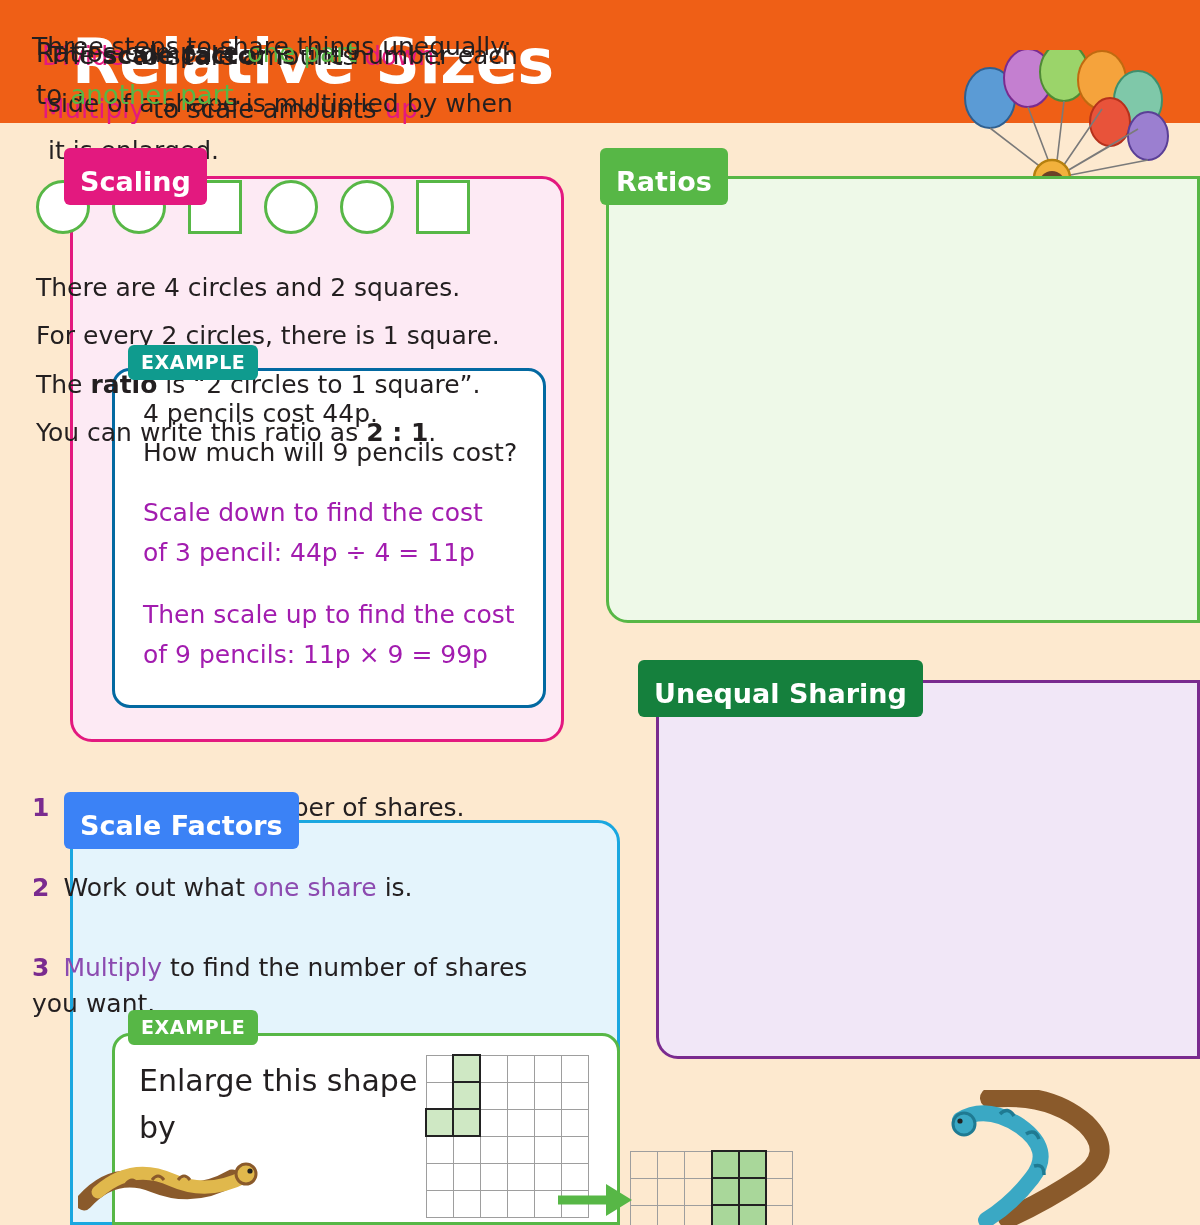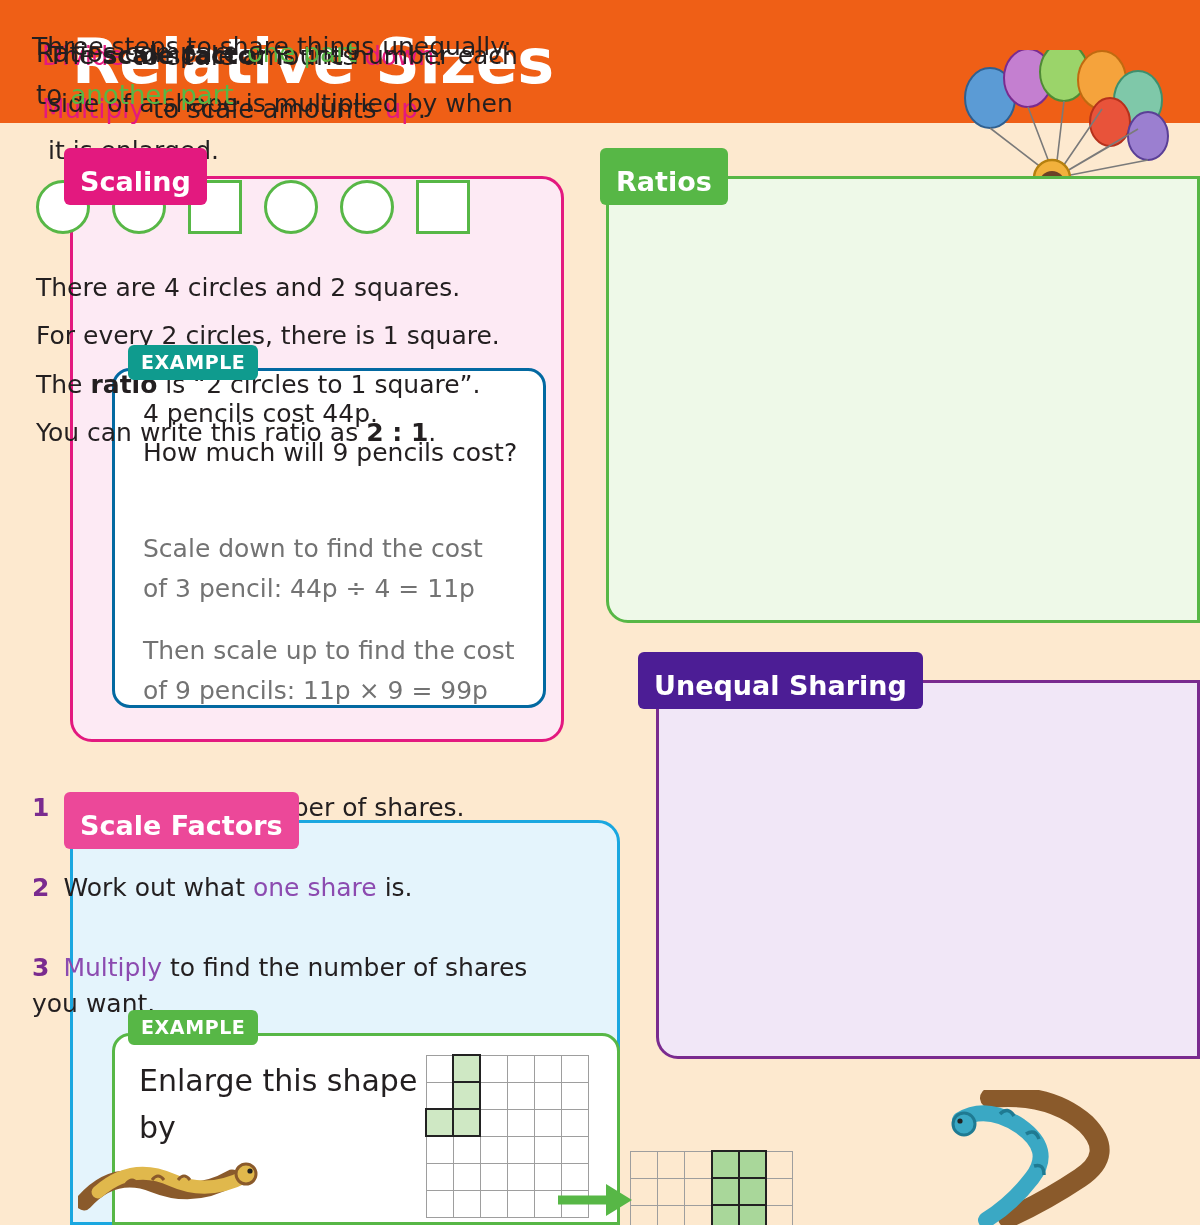--- a/index.html
+++ b/index.html
@@ -34,22 +34,22 @@
     font-size:27px;
     font-weight:bold;
     padding:18px 16px 8px 16px;
     border-radius:6px;
     position:relative;
     z-index:5;
     white-space:nowrap;
   }
   .chip-pink   { background:#e3197f; }
   .chip-green  { background:#57b746; }
-  .chip-purple { background:#4c1d95; }
-  .chip-blue   { background:#ec4899; }
+  .chip-purple { background:#15803d;margin-top:8px; }
+  .chip-blue   { background:#3b82f6; }
 
   
   #scaling-chip { position:absolute; left:64px; top:148px; }
   #scaling-panel {
     position:absolute; left:70px; top:176px;
     width:494px; height:566px;
     background:#fdeaf4;
     border:3px solid #e3197f;
     border-radius:22px;
   }
@@ -75,21 +75,21 @@
     background:#ffffff;
     border:3px solid #0369a1;
     border-radius:18px;
   }
   #example1-box .q {
     position:absolute; left:28px; top:24px; width:380px;
     font-size:25px; color:#231f20; line-height:1.55;
   }
   #example1-box .a {
     position:absolute; left:28px; top:122px; width:390px;
-    font-size:25px; color:#737373; line-height:1.6;margin-top:36px;
+    font-size:25px; color:#a21caf; line-height:1.6;
   }
   #example1-box .a p { margin:0 0 22px 0; }
 
   
   #scalefactors-chip { position:absolute; left:64px; top:792px; }
   #scalefactors-panel {
     position:absolute; left:70px; top:820px;
     width:550px; height:405px;
     background:#e4f4fc;
     border:3px solid #1aa7e0;

